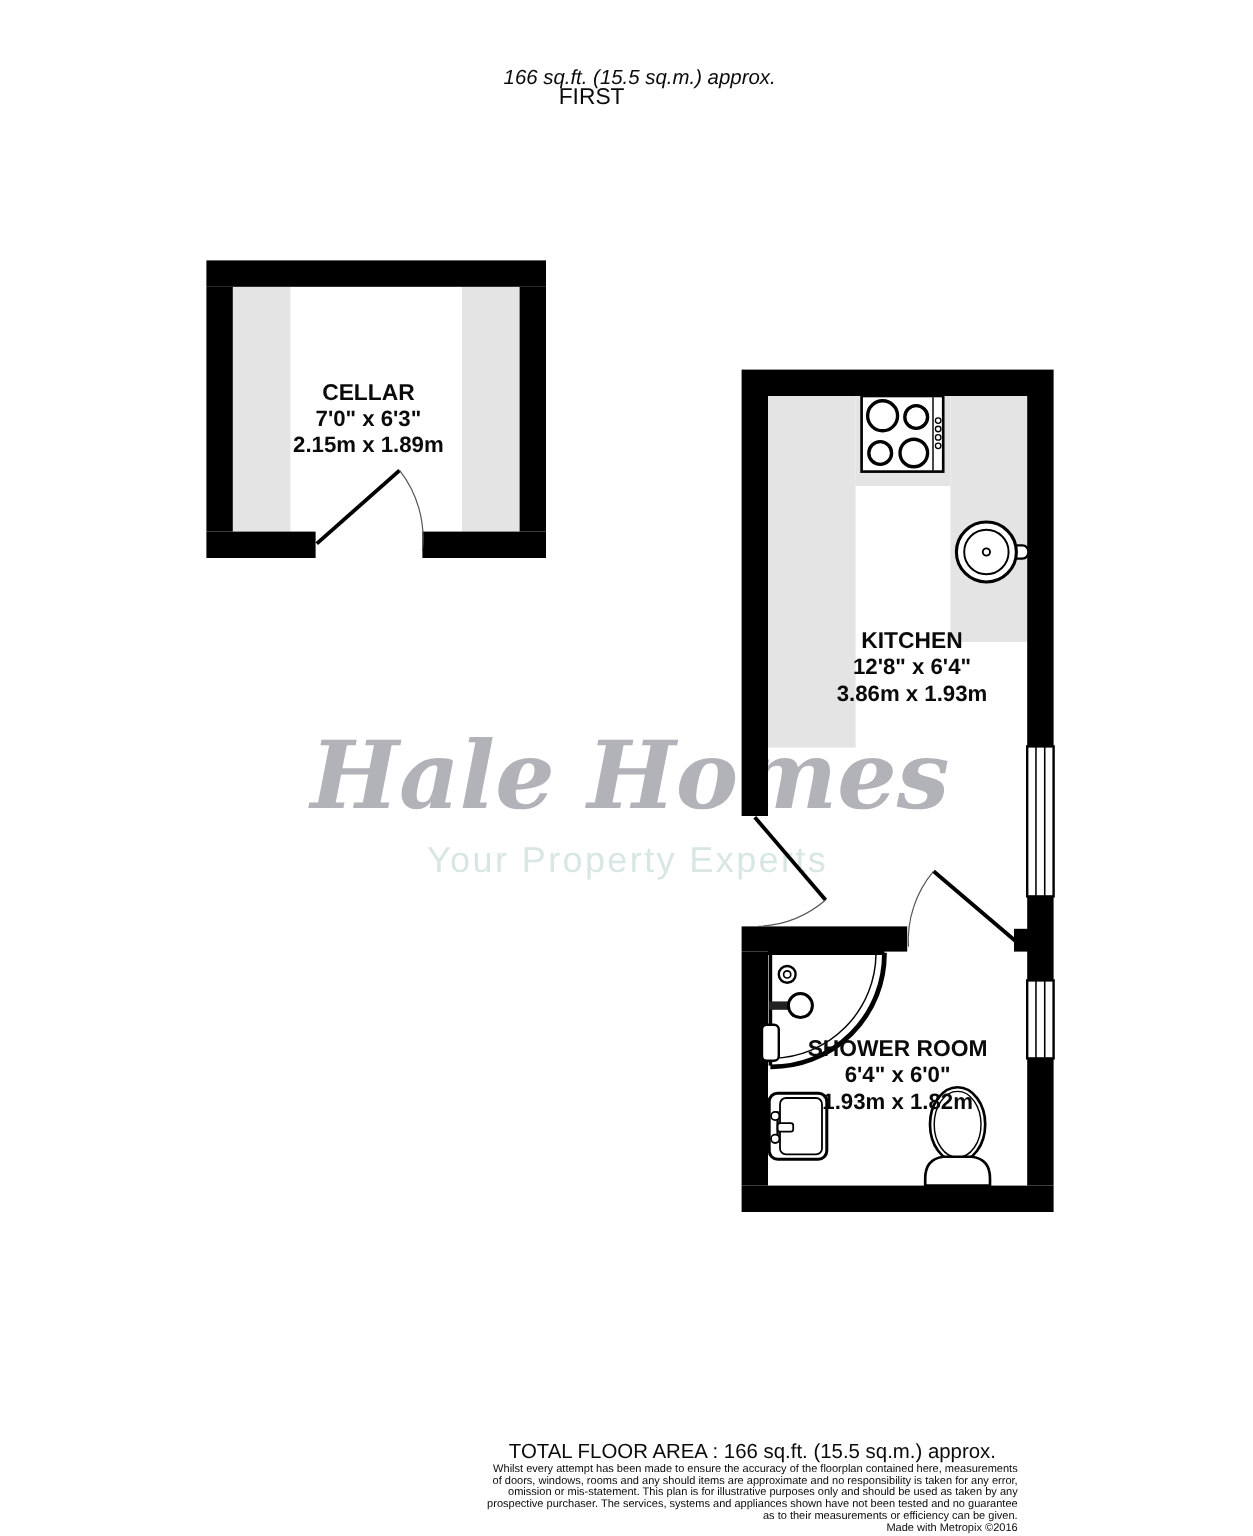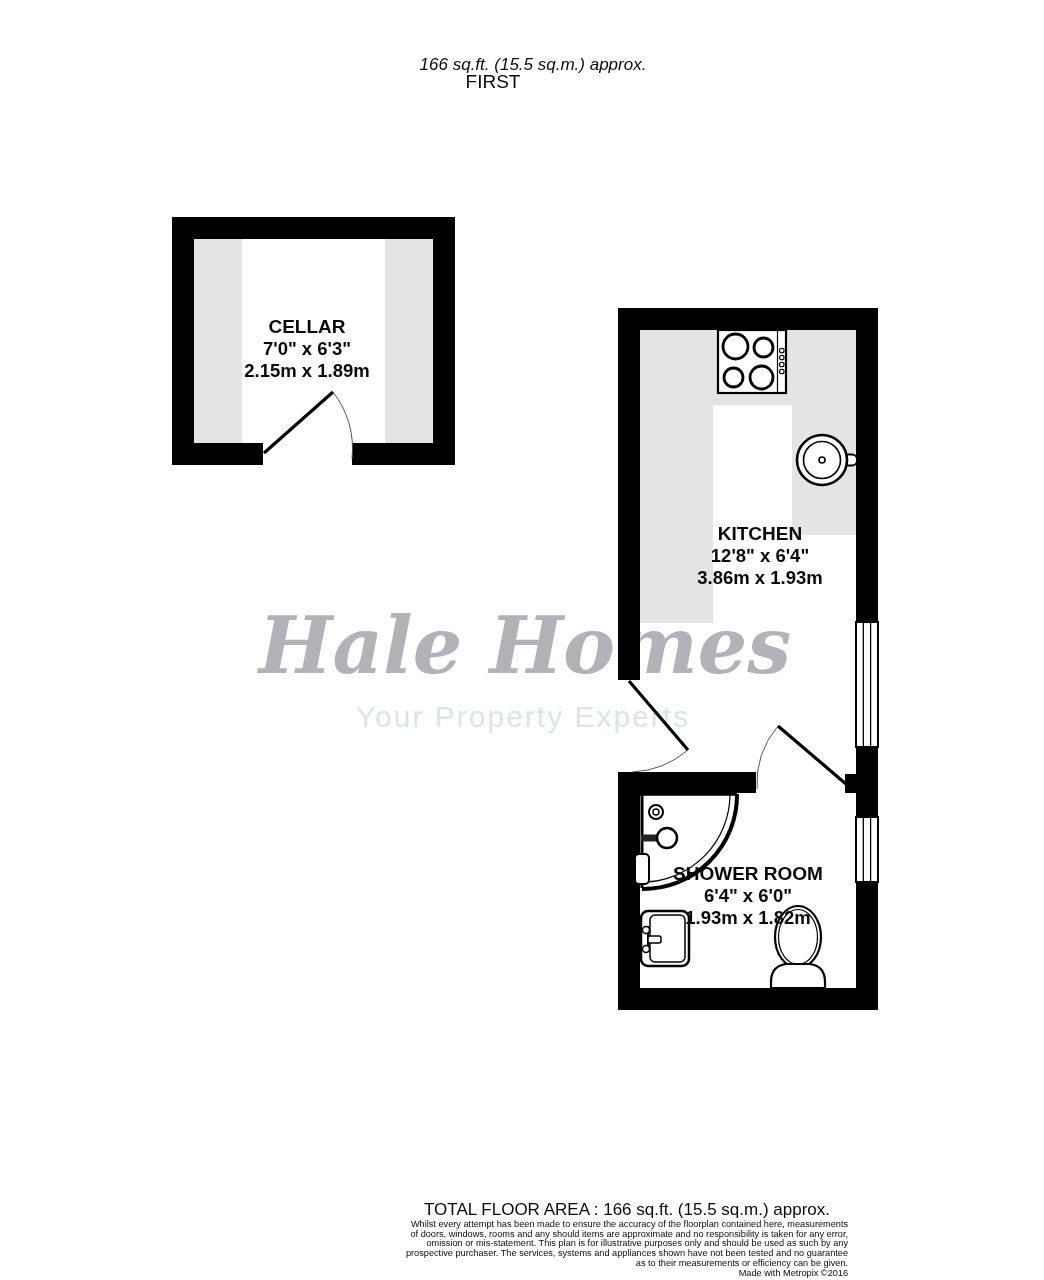--- a/index.html
+++ b/index.html
@@ -153,17 +153,17 @@
     <text class="room-name" x="748" y="880">SHOWER ROOM</text>
     <text class="room-dims" x="748" y="902">6'4"  x 6'0"</text>
     <text class="room-dims" x="748" y="924">1.93m  x 1.82m</text>
   </g>
 </svg>
 
 <div class="abs hcenter" id="footer-total">TOTAL FLOOR AREA : 166 sq.ft. (15.5 sq.m.) approx.</div>
 <div class="abs hcenter" id="footer-disclaimer">
   <div class="line">Whilst every attempt has been made to ensure the accuracy of the floorplan contained here, measurements</div>
   <div class="line">of doors, windows, rooms and any should items are approximate and no responsibility is taken for any error,</div>
-  <div class="line">omission or mis-statement. This plan is for illustrative purposes only and should be used as such by any</div>
+  <div class="line">omission or mis-statement. This plan is for illustrative purposes only and should be used as taken by any</div>
   <div class="line">prospective purchaser. The services, systems and appliances shown have not been tested and no guarantee</div>
   <div class="line">as to their measurements or efficiency can be given.</div>
   <div class="line">Made with Metropix ©2016</div>
 </div>
 
 </body></html>

